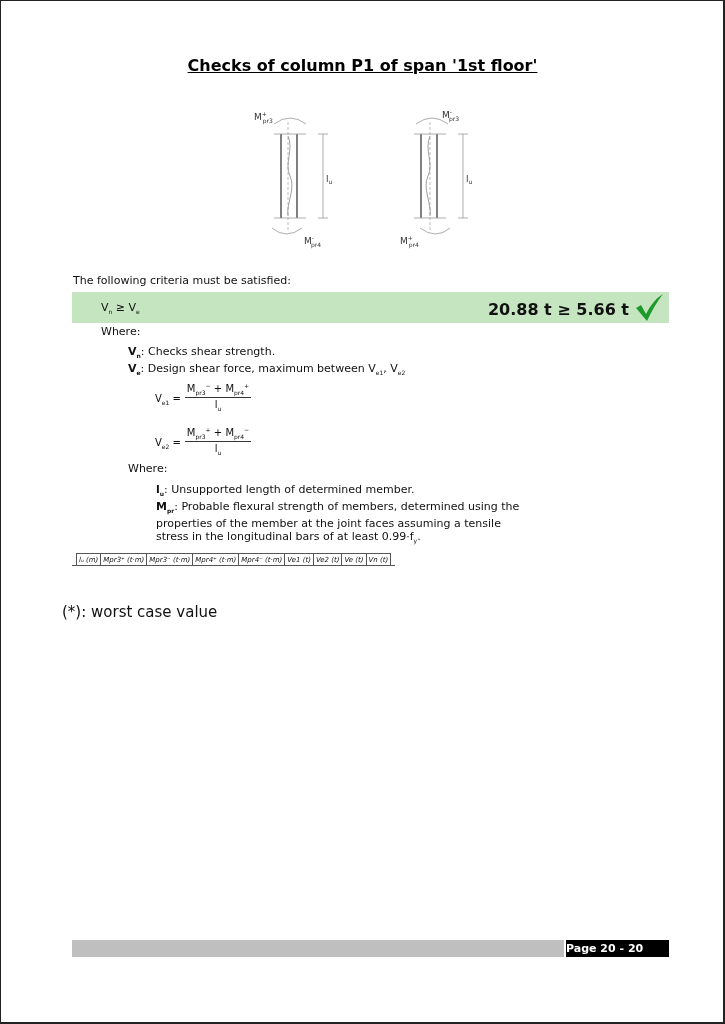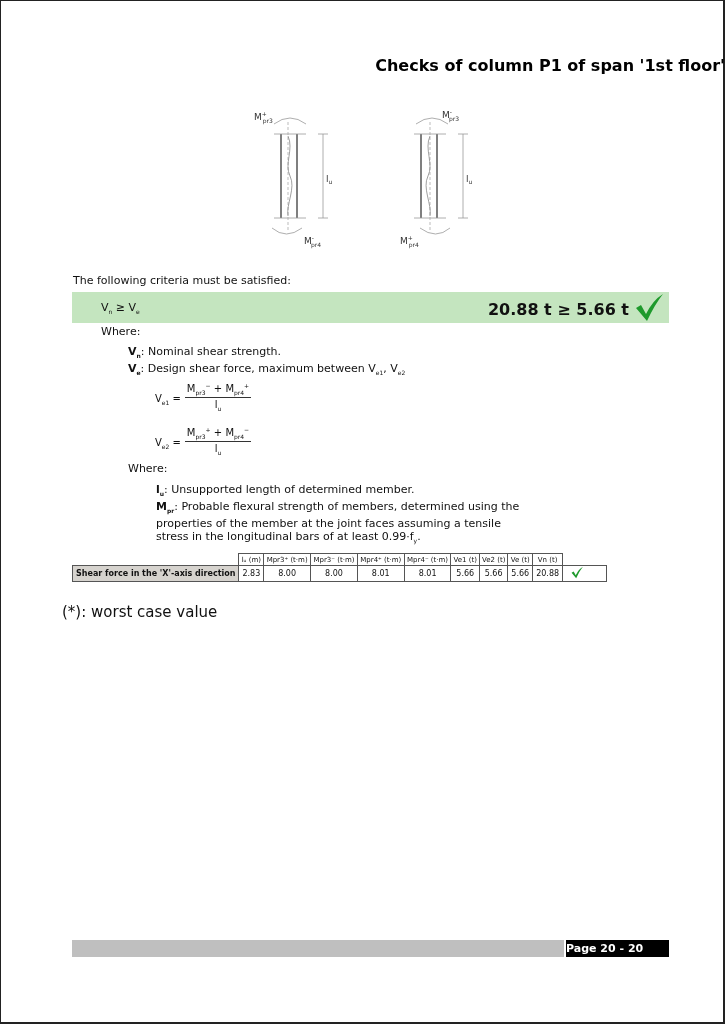--- a/index.html
+++ b/index.html
@@ -7,22 +7,22 @@
     width: 725px; height: 1024px; background: #ffffff; position: relative; overflow: hidden;
     font-family: "DejaVu Sans", sans-serif; color: #111;
   }
   .page-frame {
     position: absolute; left: 0; top: 0; width: 723px; height: 1022px;
     border-left: 1px solid #222; border-top: 1px solid #222;
     border-right: 2px solid #222; border-bottom: 2px solid #222; box-sizing: border-box;
     width: 725px; height: 1024px;
   }
   .title {
-    position: absolute; left: 0; width: 725px; top: 56px; text-align: right;
-    font-size: 16px; font-weight: bold; color: #000;
+    position: absolute; left: 0; width: 725px; top: 56px; text-align: center;
+    font-size: 16px; font-weight: bold; color: #000; text-decoration: underline;
   }
   .diagram { position: absolute; left: 250px; top: 104px; }
   .criteria-intro { position: absolute; left: 73px; top: 274px; font-size: 11px; }
   .green-bar {
     position: absolute; left: 72px; top: 292px; width: 597px; height: 31px;
     background: #c4e5bf;
   }
   .green-bar .formula { position: absolute; left: 29px; top: 9px; font-size: 11px; }
   .green-bar .result { position: absolute; right: 40px; top: 8px; font-size: 16px; font-weight: bold; }
   .green-bar .check { position: absolute; right: 4px; top: 0px; }
@@ -36,21 +36,21 @@
   .eq .num { border-bottom: 1px solid #333; padding-bottom: 1px; white-space: nowrap; font-size: 10px; }
   .eq .den { padding-top: 1px; }
   .where2 { position: absolute; left: 128px; top: 462px; font-size: 11px; }
   .def2 { position: absolute; left: 156px; font-size: 11px; line-height: 13px; width: 380px; }
   table.results {
     position: absolute; left: 72px; top: 553px; border-collapse: collapse; font-size: 8px;
   }
   table.results td, table.results th {
     border: 1px solid #555; height: 15px; padding: 0 3px; text-align: center; white-space: nowrap;
   }
-  table.results th { font-weight: normal; height: 11px; font-size: 7px; padding: 0 2px; }
+  table.results th { font-weight: normal; height: 11px; font-size: 7px; padding: 0 2px; font-style: italic; }
   table.results th.blank { border: none; border-bottom: 1px solid #555; }
   table.results td.rowlabel {
     background: #d6d3ce; font-weight: bold; text-align: left; padding: 0 3px; font-size: 8px;
   }
   table.results td.num { font-size: 8px; }
   table.results td.status { border: 1px solid #555; width: 34px; text-align: left; padding-left: 6px; }
   .footnote { position: absolute; left: 62px; top: 603px; font-size: 15px; }
   .footer-bar { position: absolute; left: 72px; top: 940px; width: 492px; height: 17px; background: #bfbfbf; }
   .footer-page {
     position: absolute; left: 566px; top: 940px; width: 103px; height: 17px; background: #000;
@@ -110,21 +110,21 @@
   <div class="result">20.88 t ≥ 5.66 t</div>
   <div class="check">
     <svg width="32" height="31" viewBox="0 0 32 31">
         <path d="M3 16 L8 13 L13 22 Q20 8 30 2 Q22 12 14 29 Z" fill="#1e9a2c"></path>
       </svg>
   </div>
 </div>
 
 <div class="where1">Where:</div>
 
-<div class="def" style="top:345px"><b><span>V</span><sub>n</sub></b><span>: Nominal shear strength.</span></div>
+<div class="def" style="top:345px"><b><span>V</span><sub>n</sub></b><span>: Checks shear strength.</span></div>
 <div class="def" style="top:362px"><b><span>V</span><sub>e</sub></b><span>: Design shear force, maximum between V</span><sub>e1</sub><span>, V</span><sub>e2</sub></div>
 
 <div class="eq" style="top:382px">
   <div class="lhs"><span>V</span><sub>e1</sub><span style="white-space:pre"> = </span></div>
   <div class="frac">
     <div class="num"><span>M</span><sub>pr3</sub><sup>−</sup><span style="white-space:pre"> + </span><span>M</span><sub>pr4</sub><sup>+</sup></div>
     <div class="den"><span>l</span><sub>u</sub></div>
   </div>
 </div>
 
@@ -151,34 +151,19 @@
       <th>Mpr4⁺ (t·m)</th>
       <th>Mpr4⁻ (t·m)</th>
       <th>Ve1 (t)</th>
       <th>Ve2 (t)</th>
       <th>Ve (t)</th>
       <th>Vn (t)</th>
       <th class="blank"></th>
     </tr>
   </thead>
   <tbody>
-    <tr>
-      <td class="rowlabel">Shear force in the 'X'-axis direction</td>
-      <td class="num">2.83</td>
-      <td class="num" style="padding:0 14px">8.00</td>
-      <td class="num" style="padding:0 14px">8.00</td>
-      <td class="num" style="padding:0 14px">8.01</td>
-      <td class="num" style="padding:0 14px">8.01</td>
-      <td class="num">5.66</td>
-      <td class="num">5.66</td>
-      <td class="num">5.66</td>
-      <td class="num">20.88</td>
-      <td class="status"><svg width="16" height="13" viewBox="0 0 32 31">
-            <path d="M3 16 L8 13 L13 22 Q20 8 30 2 Q22 12 14 29 Z" fill="#1e9a2c"></path>
-          </svg> <span></span></td>
-    </tr>
   </tbody>
 </table>
 
 <div class="footnote">(*): worst case value</div>
 
 <div class="footer-bar"></div>
 <div class="footer-page">Page 20 - 20</div>
 
 </body></html>

